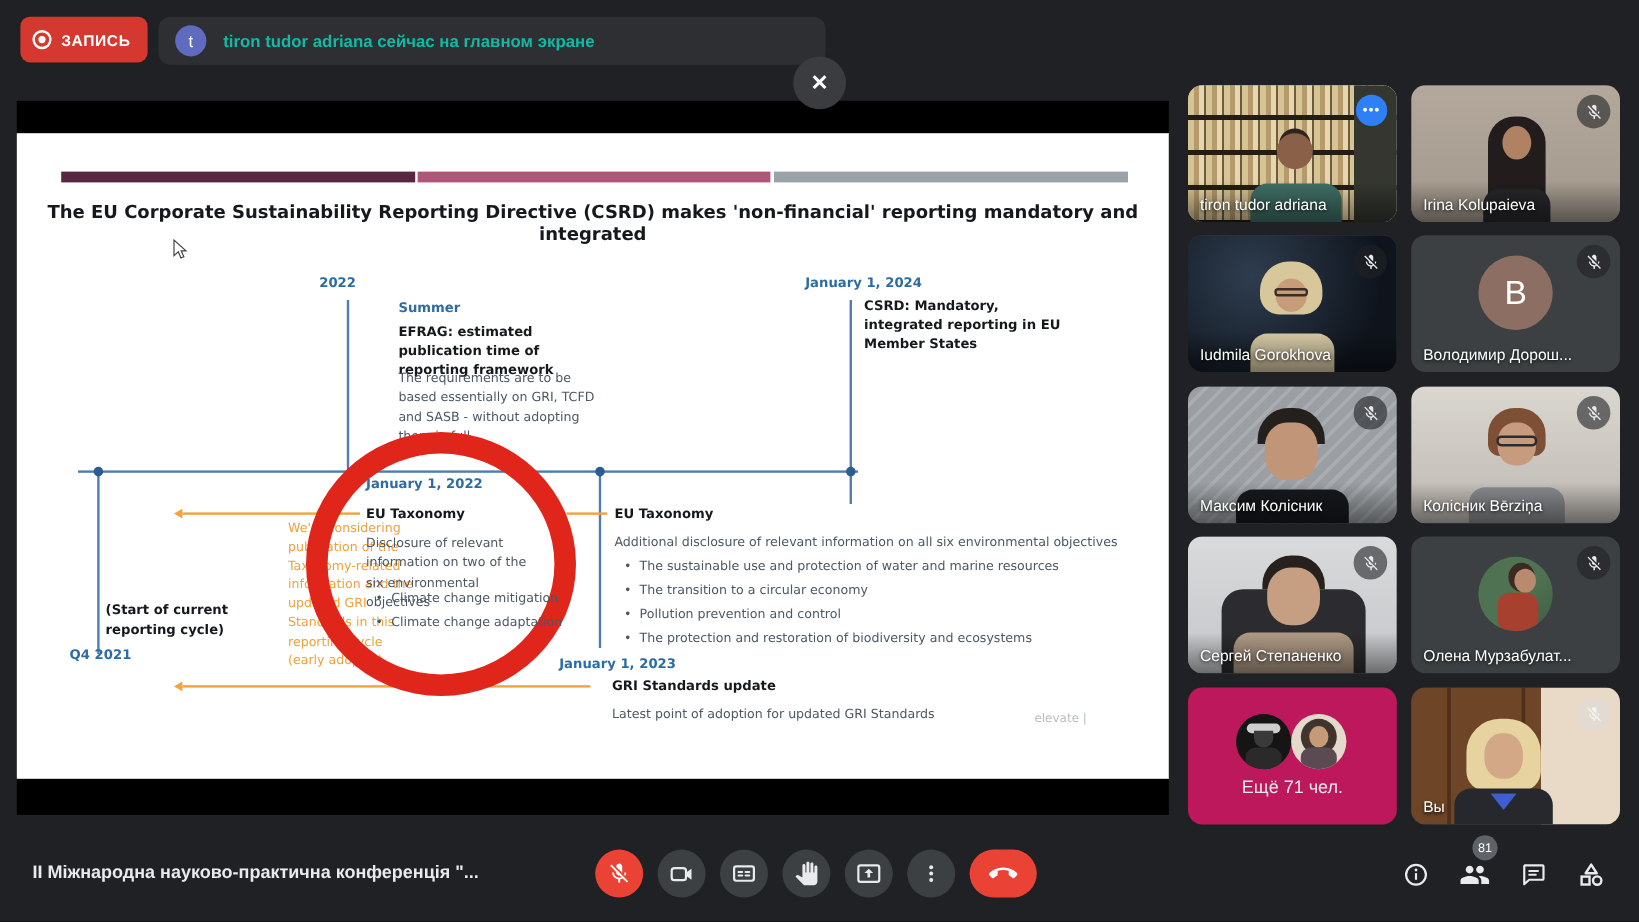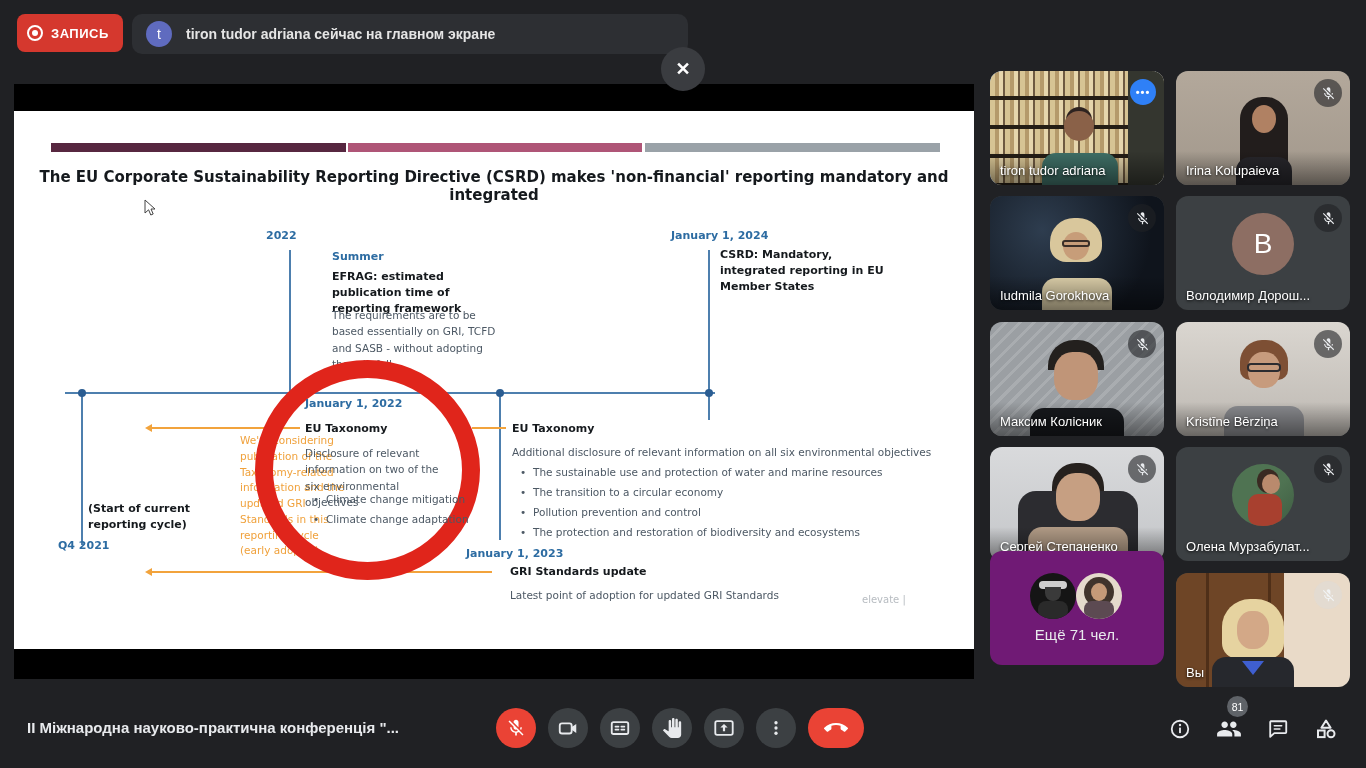--- a/index.html
+++ b/index.html
@@ -11,21 +11,21 @@
     background:#d5382e; border-radius:8px; display:flex; align-items:center; gap:8px; cursor:pointer; }
   .rec-chip .rec-ring { width:16px; height:16px; border:2.5px solid #fff; border-radius:50%;
     display:flex; align-items:center; justify-content:center; }
   .rec-chip .rec-dot { width:6px; height:6px; background:#fff; border-radius:50%; }
   .rec-chip span { color:#fff; font-weight:bold; font-size:13px; letter-spacing:.5px; }
 
   .presenting-pill { position:absolute; left:132px; top:14px; width:556px; height:40px;
     background:#2d2f33; border-radius:10px; display:flex; align-items:center; padding:0 14px; gap:14px; }
   .presenting-pill .avatar { width:26px; height:26px; border-radius:50%; background:#5f6bbf;
     color:#fff; font-size:14px; display:flex; align-items:center; justify-content:center; }
-  .presenting-pill .ptext { color:#e5e5e5; font-size:14px; font-weight:bold; }
+  .presenting-pill .ptext { color:#14b8a6; font-size:14px; font-weight:bold; }
 
   .close-btn { position:absolute; left:661px; top:47px; width:44px; height:44px; border-radius:50%;
     background:#3a3c40; color:#fff; display:flex; align-items:center; justify-content:center;
     font-size:18px; font-weight:bold; z-index:30; cursor:pointer; }
 
   
   .stage { position:absolute; left:14px; top:84px; width:960px; height:595px; background:#000; }
   .slide { position:absolute; left:0; top:27px; width:960px; height:538px; background:#fff;
     font-family:"DejaVu Sans", sans-serif; color:#1c242b; }
   .bar { position:absolute; top:32px; height:9px; }
@@ -249,21 +249,21 @@
     <div class="head" style="left:72px;top:30px;width:32px;height:36px;background:#c79b7d;border-radius:45%"></div>
     <div style="position:absolute;left:71px;top:41px;width:34px;height:9px;border:2px solid #2c2c30;border-radius:4px"></div>
     <div class="torso" style="left:48px;top:84px;width:80px;height:30px;background:#8b8c90"></div>
   </div>
   <div class="shade"></div>
   <div class="micoff">
     <svg width="15" height="15" viewBox="0 0 24 24" fill="#e8eaed">
         <path d="M19 11h-1.7c0 .74-.16 1.43-.43 2.05l1.23 1.23c.56-.98.9-2.09.9-3.28zm-4.02.17c0-.06.02-.11.02-.17V5c0-1.66-1.34-3-3-3S9 3.34 9 5v.18l5.98 5.99zM4.27 3L3 4.27l6.01 6.01V11c0 1.66 1.33 3 2.99 3 .22 0 .44-.03.65-.08l1.66 1.66c-.71.33-1.5.52-2.31.52-2.76 0-5.3-2.1-5.3-5.1H5c0 3.41 2.72 6.23 6 6.72V21h2v-3.28c.91-.13 1.77-.45 2.54-.9L19.73 21 21 19.73 4.27 3z"></path>
       </svg>
   </div>
-  <div class="name">Kristīne Bērziņa</div>
+  <div class="name">Колісник Bērziņa</div>
 </div>
 
 <div class="tile" style="left:990px;top:447px">
   <div class="vid" style="background:linear-gradient(180deg,#d9dadc,#c4c6c9);">
     <div style="position:absolute;left:28px;top:44px;width:120px;height:70px;border-radius:18px 18px 0 0;background:#2c2c30"></div>
     <div style="position:absolute;left:62px;top:16px;width:52px;height:28px;border-radius:24px 24px 0 0;background:#26211e"></div>
     <div class="head" style="left:66px;top:26px;width:44px;height:48px;background:#c69f82;border-radius:44%"></div>
     <div class="torso" style="left:38px;top:80px;width:100px;height:34px;background:#b09a85"></div>
   </div>
   <div class="shade"></div>
@@ -281,21 +281,21 @@
     <div style="position:absolute;left:16px;top:30px;width:34px;height:32px;border-radius:10px;background:#a8402f"></div>
   </div>
   <div class="micoff">
     <svg width="15" height="15" viewBox="0 0 24 24" fill="#e8eaed">
         <path d="M19 11h-1.7c0 .74-.16 1.43-.43 2.05l1.23 1.23c.56-.98.9-2.09.9-3.28zm-4.02.17c0-.06.02-.11.02-.17V5c0-1.66-1.34-3-3-3S9 3.34 9 5v.18l5.98 5.99zM4.27 3L3 4.27l6.01 6.01V11c0 1.66 1.33 3 2.99 3 .22 0 .44-.03.65-.08l1.66 1.66c-.71.33-1.5.52-2.31.52-2.76 0-5.3-2.1-5.3-5.1H5c0 3.41 2.72 6.23 6 6.72V21h2v-3.28c.91-.13 1.77-.45 2.54-.9L19.73 21 21 19.73 4.27 3z"></path>
       </svg>
   </div>
   <div class="name">Олена Мурзабулат...</div>
 </div>
 
-<div class="tile" style="left:990px;top:551px;background:#701a75">
+<div class="tile" style="left:990px;top:573px;background:#be185d">
   <div class="mini-av" style="left:40px;background:#151515">
     <div style="position:absolute;left:9px;top:8px;width:28px;height:8px;border-radius:4px;background:#cfcfcf"></div>
     <div style="position:absolute;left:15px;top:14px;width:16px;height:14px;border-radius:0 0 8px 8px;background:#3a3a3a"></div>
     <div style="position:absolute;left:8px;top:28px;width:30px;height:18px;border-radius:8px;background:#2a2a2a"></div>
   </div>
   <div class="mini-av" style="left:86px;background:#e4dacc">
     <div style="position:absolute;left:8px;top:4px;width:30px;height:30px;border-radius:50%;background:#40342c"></div>
     <div style="position:absolute;left:15px;top:10px;width:16px;height:18px;border-radius:50%;background:#c59a78"></div>
     <div style="position:absolute;left:8px;top:28px;width:30px;height:18px;border-radius:8px;background:#5c4a52"></div>
   </div>

